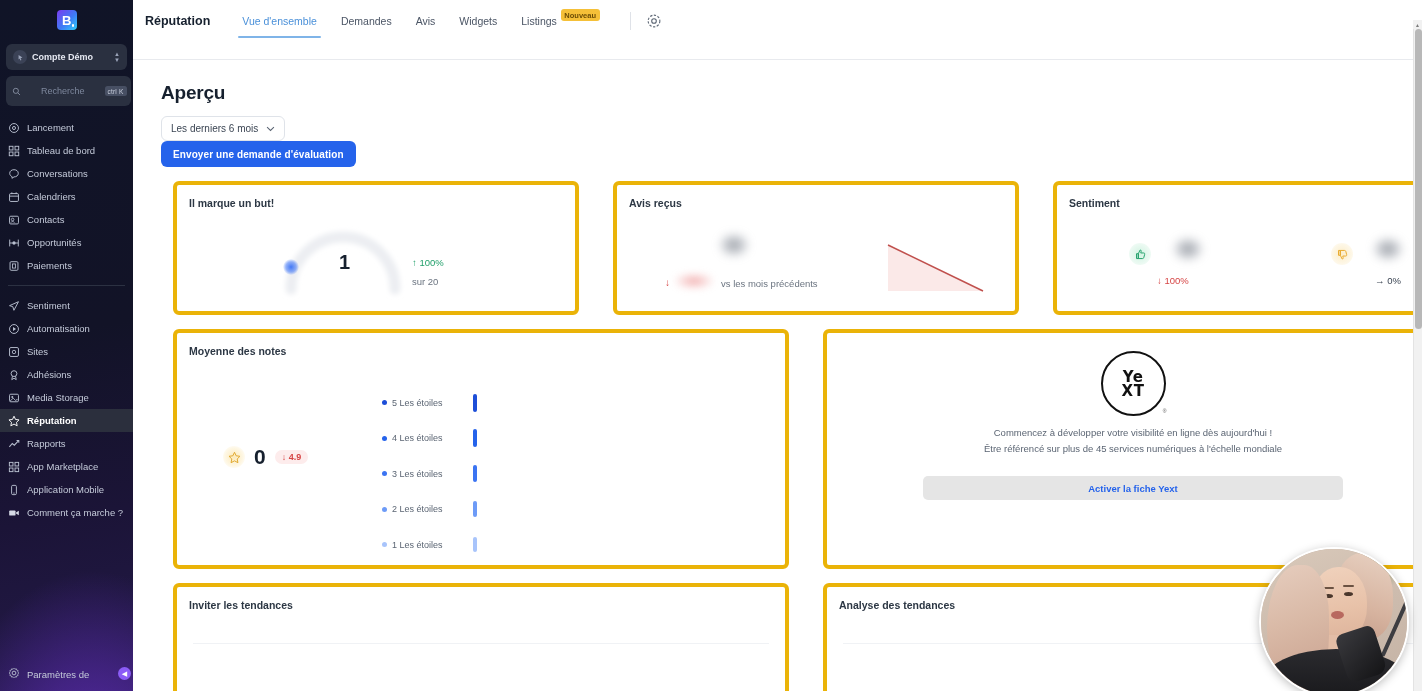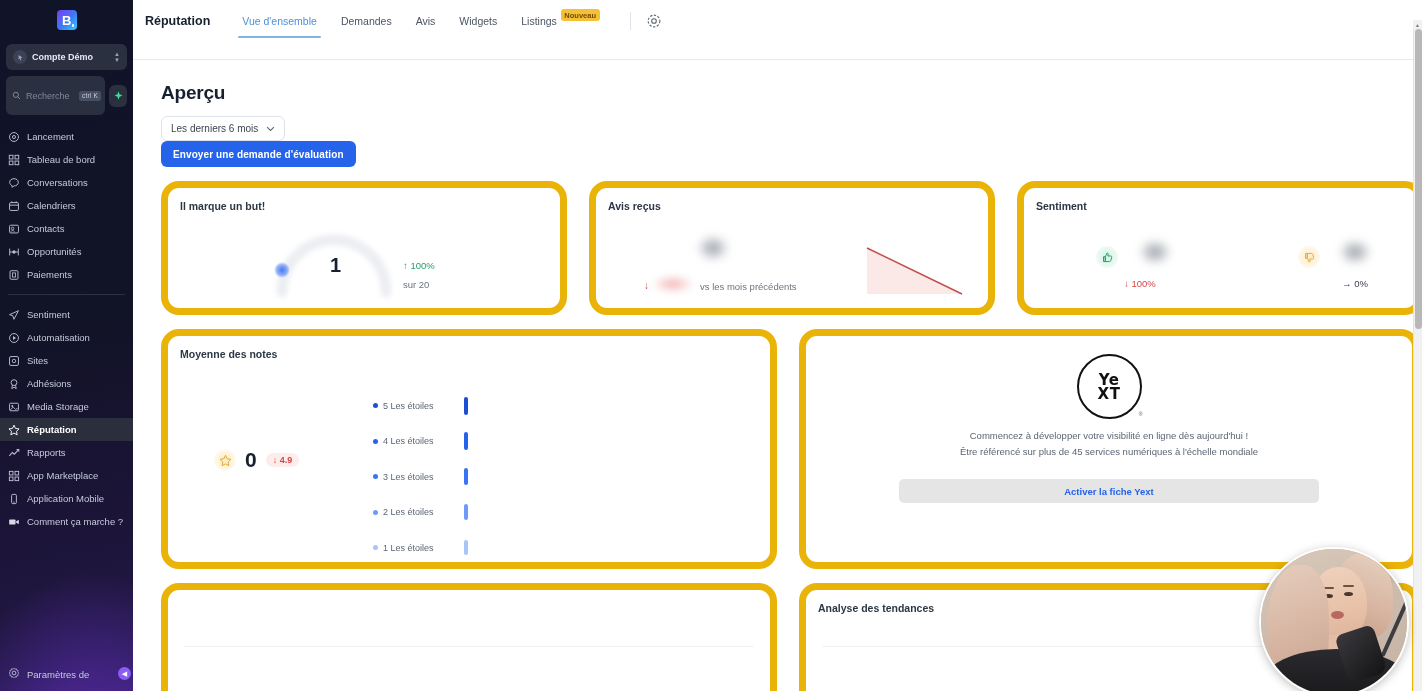--- a/index.html
+++ b/index.html
@@ -54,22 +54,22 @@
     display: flex; align-items: center; justify-content: center;
     color: #9aa3b8; font-size: 8px;
   }
   .acct-name { font-size: 9px; font-weight: bold; color: #e6e9f2; flex: 1 1 auto;
                white-space: nowrap; overflow: hidden; }
   .acct-updown { display: flex; flex-direction: column; gap: 1px; flex: 0 0 auto; }
   .acct-updown i { font-style: normal; font-size: 6px; line-height: 5px; color: #9aa3b8; }
 
   .search-row { margin: 6px 6px 0 6px; display: flex; gap: 4px; align-items: center; }
   .search-box {
-    flex: 1 1 auto; height: 39px; background: #2a3040; border-radius: 6px;
-    display: flex; align-items: center; padding: 0 4px 0 6px; gap: 5px;
+    flex: 1 1 auto; height: 30px; background: #2a3040; border-radius: 6px;
+    display: flex; align-items: center; padding: 0 4px 0 6px; gap: 20px;
     cursor: text;
   }
   .search-ic { width: 9px; height: 9px; flex: 0 0 9px; }
   .search-ph { font-size: 9px; color: #7d879c; flex: 1 1 auto; }
   .kbd {
     font-size: 6.5px; color: #c9cfdd; background: #474f63;
     border-radius: 2.5px; padding: 1.5px 3px; letter-spacing: 0.2px;
     white-space: nowrap;
   }
   .sparkle-btn {
@@ -156,22 +156,22 @@
   }
   .btn-primary {
     background: #2563eb; color: #fff; font-size: 10px; font-weight: bold;
     border: none; border-radius: 6px; height: 26px; padding: 0 12px;
     cursor: pointer; white-space: nowrap; letter-spacing: 0.1px;
   }
 
   .grid { padding: 0 0 0 28px; }
   .row { display: flex; gap: 22px; }
   .card {
-    background: #fff; border: 7px solid #eab308; border-radius: 18px;
-    position: relative; overflow: hidden;
+    background: #fff; border: 4px solid #eab308; border-radius: 6px;
+    position: relative; overflow: hidden; margin-left: 12px;
   }
   .card-title {
     font-size: 10.5px; font-weight: bold; color: #2c3744;
     padding: 12px 0 0 12px;
   }
   .r1 { margin-top: 14px; }
   .r1 .card { height: 134px; }
   .c-a { width: 406px; flex: 0 0 406px; }
   .c-b { width: 406px; flex: 0 0 406px; }
   .c-c { width: 406px; flex: 0 0 406px; }
@@ -738,20 +738,21 @@
               <div class="yext-l2">Être référencé sur plus de 45 services numériques à l'échelle mondiale</div>
               <div class="yext-btn">Activer la fiche Yext</div>
             </div>
 
           </section>
         </div>
 
         <div class="row r3">
 
           <section class="card c-ratings">
+            <div class="card-title">Inviter les tendances</div>
             <div class="gl" style="top:56px;"></div>
             <div class="gl" style="top:104px;"></div>
             <div class="blue-bar" style="left:439px; top:105px; height:45px;"></div>
           </section>
 
           <section class="card c-yext">
             <div class="card-title">Analyse des tendances</div>
             <div class="gl" style="top:56px;"></div>
             <div class="gl" style="top:104px;"></div>
           </section>

